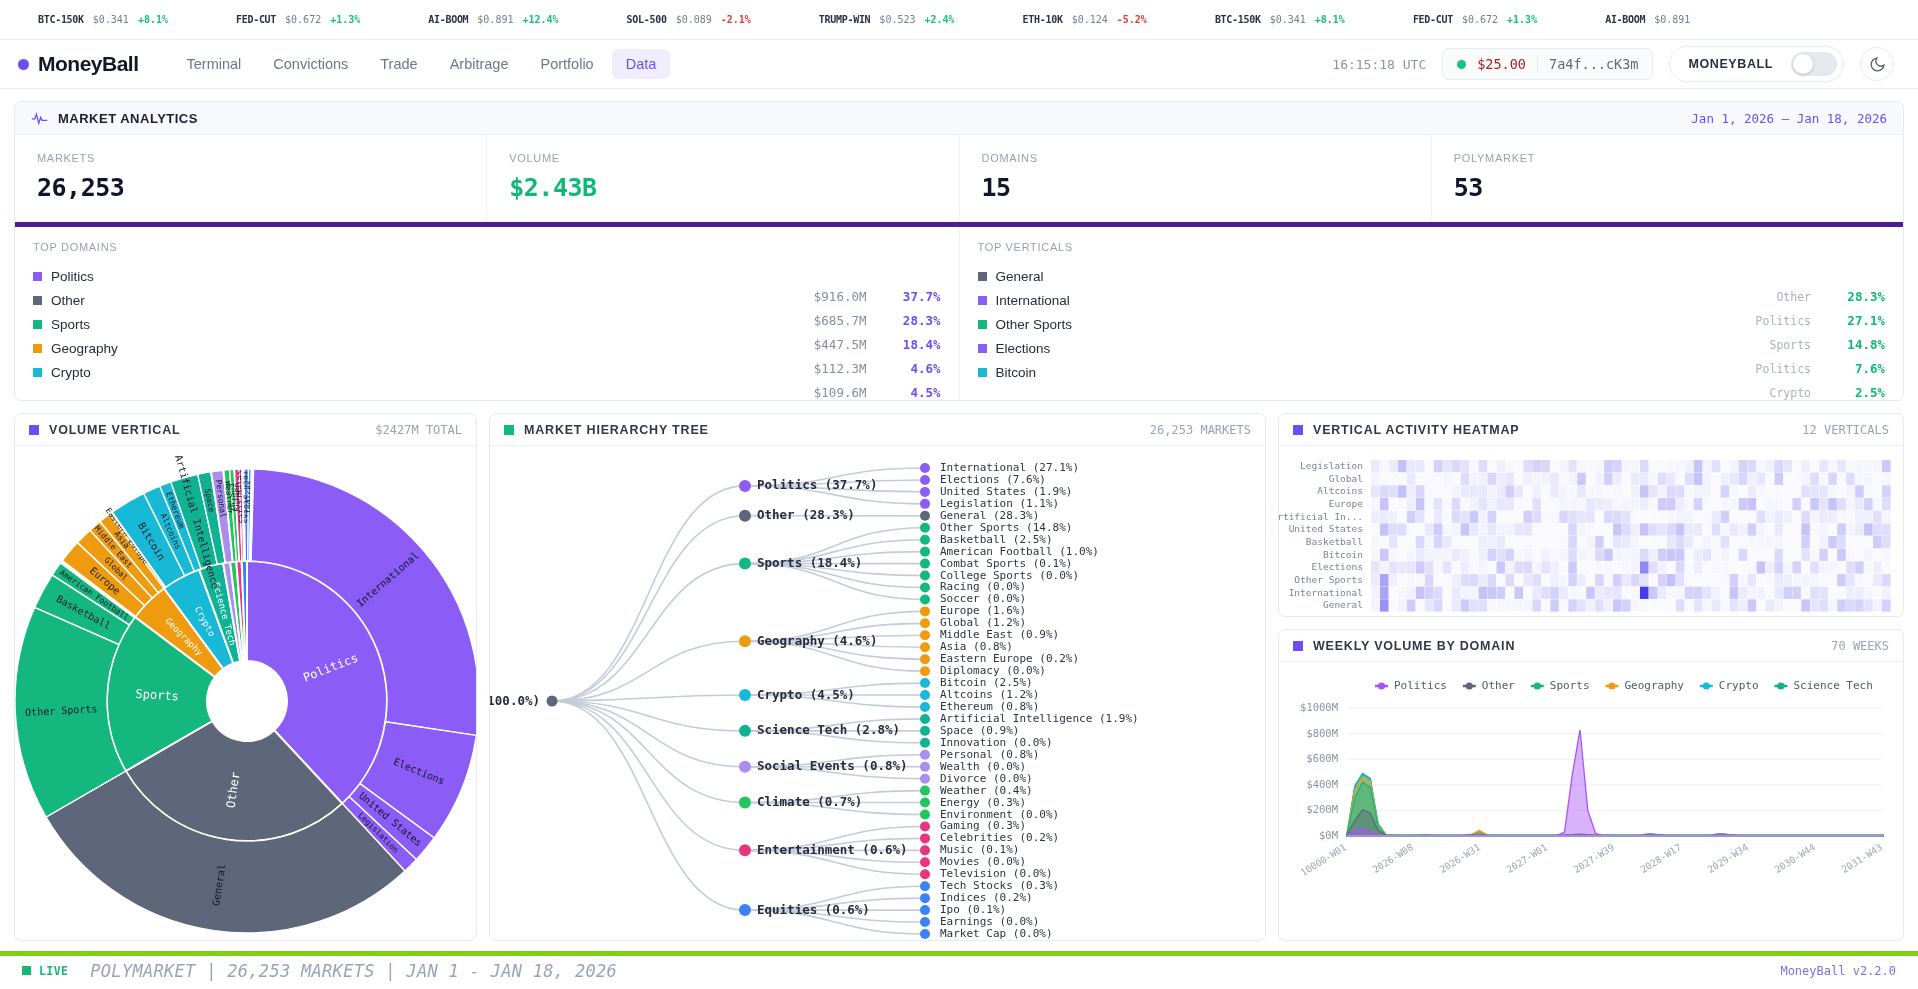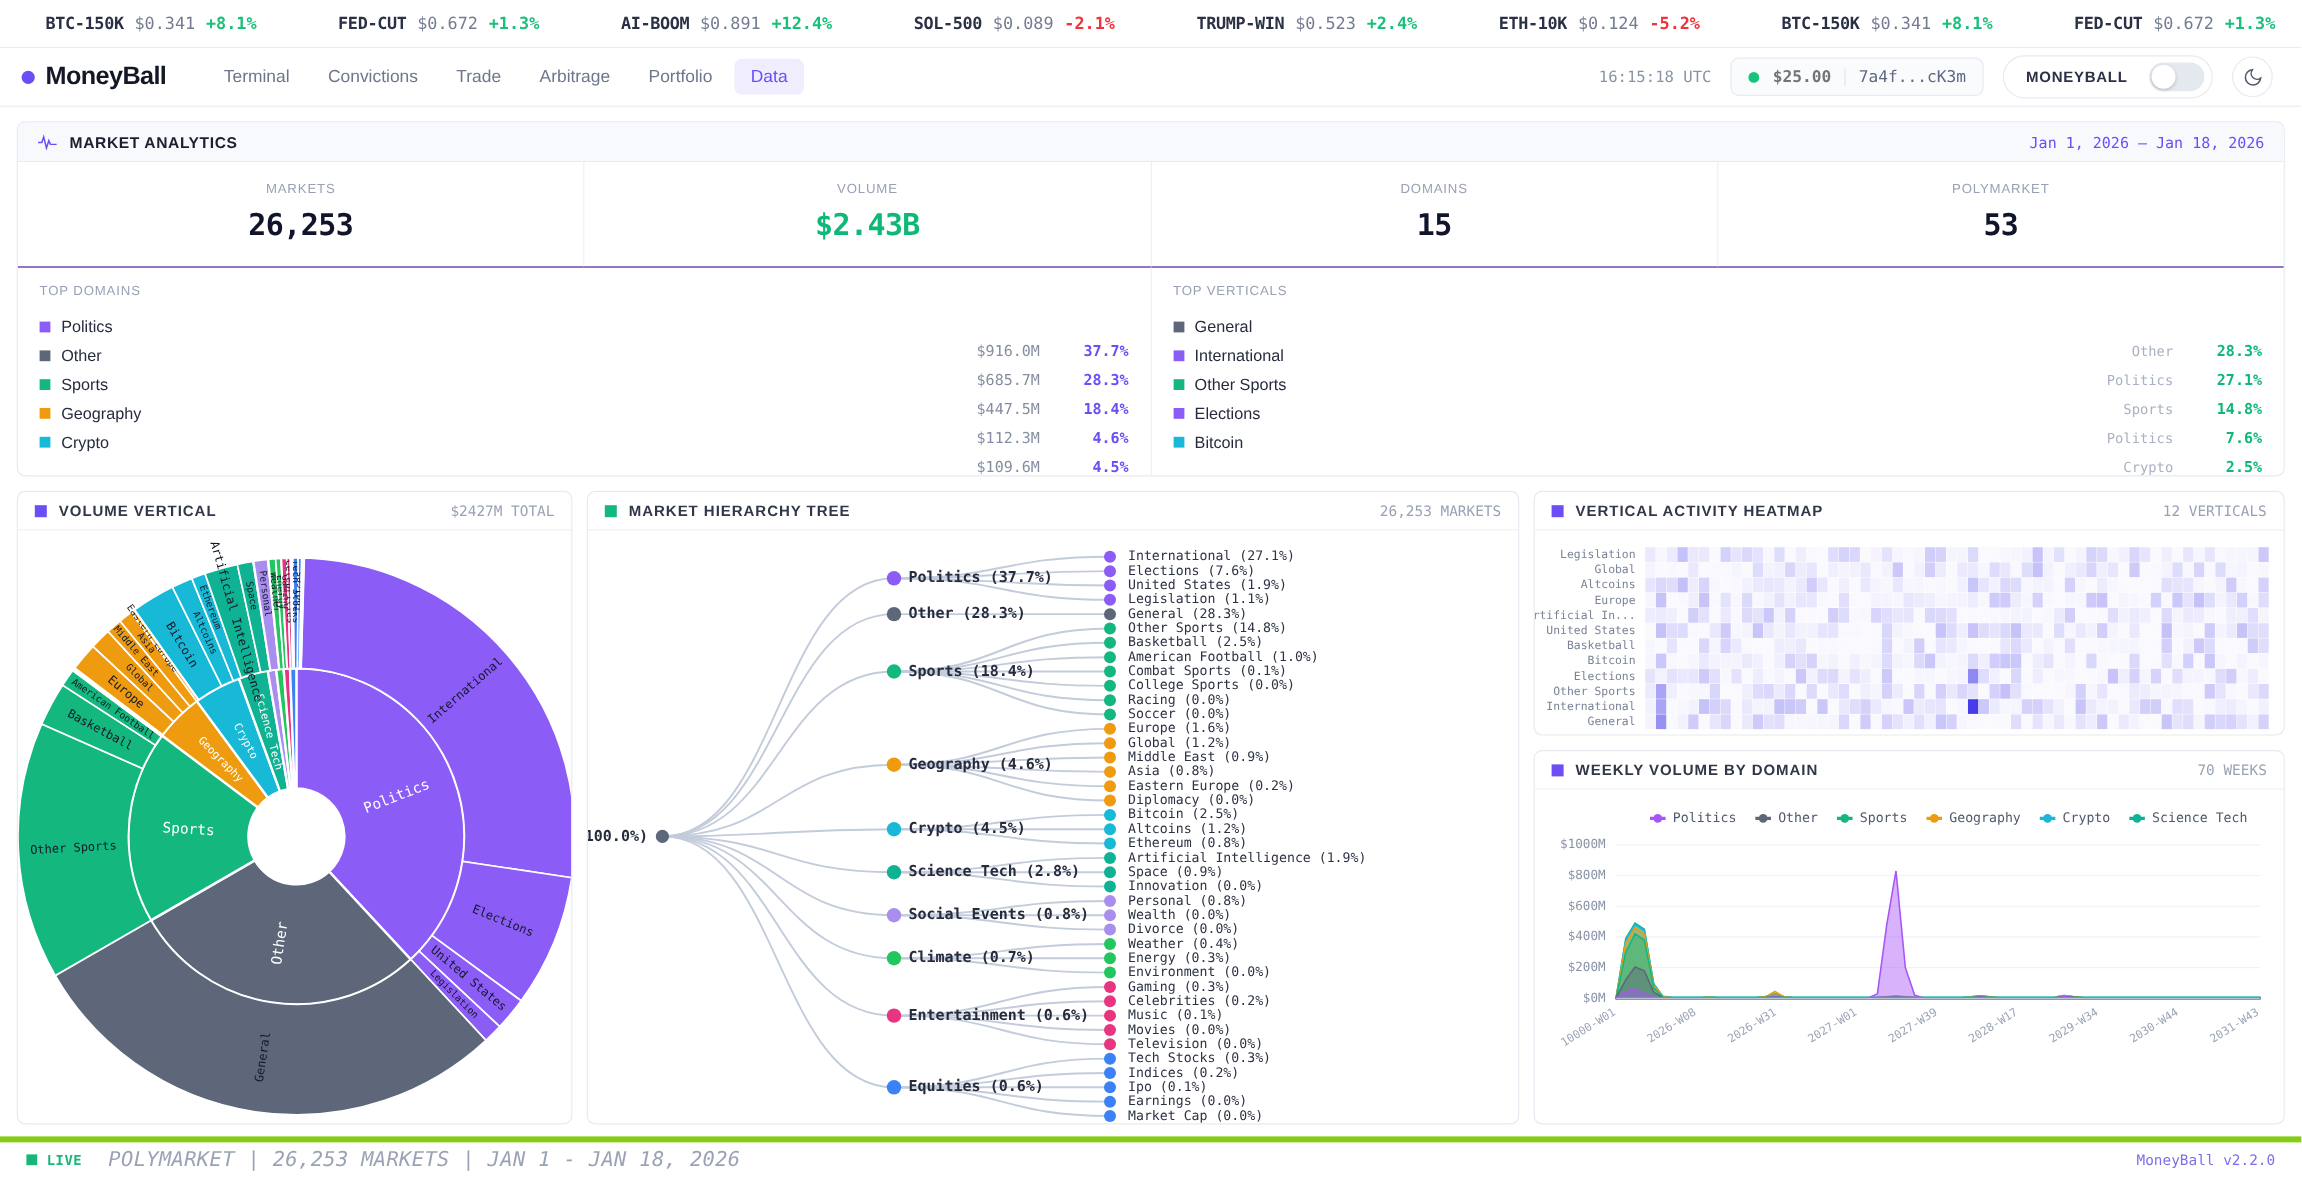--- a/index.html
+++ b/index.html
@@ -11,21 +11,21 @@
     font-size: 13px;
   }
 
   
   #ticker {
     height: 40px; background: #fff; border-bottom: 1px solid #e9edf3;
     display: flex; align-items: center; overflow: hidden; white-space: nowrap;
     padding-left: 38px;
   }
   .tick { display: inline-flex; align-items: baseline; gap: 9px; margin-right: 68px;
-          font-family: "DejaVu Sans Mono", monospace; font-size: 14px; font-weight: bold; }
+          font-family: "DejaVu Sans Mono", monospace; font-size: 10px; font-weight: bold; }
   .tick .sym { color: #2b3145; letter-spacing: -.3px; }
   .tick .px  { color: #737c91; font-weight: normal; }
   .tick .up   { color: #18c07a; }
   .tick .down { color: #f0333c; }
 
   
   #hdr {
     height: 49px; background: #fff; border-bottom: 1px solid #e9edf3;
     display: flex; align-items: center; padding: 0 24px 0 18px;
   }
@@ -35,40 +35,40 @@
   nav { display: flex; align-items: center; gap: 4px; }
   nav a { color: #6d768c; font-size: 14.5px; padding: 7px 14px; border-radius: 6px;
           text-decoration: none; display: block; }
   nav a.active { color: #6c4df6; background: #f0eefe; }
   .hdr-right { margin-left: auto; display: flex; align-items: center; gap: 16px; }
   .clock { font-family: "DejaVu Sans Mono", monospace; font-size: 13px; color: #8a93a6; }
   .wallet { display: flex; align-items: center; gap: 11px; border: 1px solid #e6eaf1;
             background: #fafbfd; border-radius: 7px; padding: 7px 14px;
             font-family: "DejaVu Sans Mono", monospace; font-size: 13.5px; }
   .wallet .gdot { width: 9px; height: 9px; border-radius: 50%; background: #14c47d; }
-  .wallet .bal { color: #737373; font-weight: bold; }
+  .wallet .bal { color: #b91c1c; font-weight: normal; }
   .wallet .sep { width: 1px; height: 15px; background: #e1e6ee; }
   .wallet .addr { color: #5f6880; }
   .acct { display: flex; align-items: center; gap: 18px; border: 1px solid #e6eaf1;
           border-radius: 18px; padding: 5px 6px 5px 18px; }
   .acct .nm { font-size: 12.5px; font-weight: bold; letter-spacing: .6px; color: #2b3145; }
   .toggle { width: 46px; height: 24px; border-radius: 12px; background: #e4e8ef; position: relative; }
   .toggle i { position: absolute; top: 2px; left: 2px; width: 20px; height: 20px;
               border-radius: 50%; background: #fff; box-shadow: 0 1px 3px rgba(0,0,0,.2); }
   .moonbtn { width: 34px; height: 34px; border: 1px solid #e6eaf1; border-radius: 50%;
              display: flex; align-items: center; justify-content: center; color: #51596d; }
 
   
   #analytics { margin: 12px 14px 0; border: 1px solid #e6eaf1; border-radius: 7px; background: #fff; }
   .an-head { height: 33px; background: #f7f9fc; border-bottom: 1px solid #e9edf3;
              display: flex; align-items: center; padding: 0 16px; border-radius: 7px 7px 0 0; }
   .an-title { font-size: 13px; font-weight: bold; letter-spacing: .5px; color: #1b1f30; }
   .an-range { margin-left: auto; font-family: "DejaVu Sans Mono", monospace;
               font-size: 12.5px; color: #6c4df6; }
-  .kpis { display: flex; border-bottom: 1px solid #4c1d95; text-align: center; }
+  .kpis { display: flex; border-bottom: 5px solid #4c1d95; }
   .kpi { flex: 1; padding: 17px 22px 20px; border-right: 1px solid #edf0f5; }
   .kpi:last-child { border-right: 0; }
   .kpi .lbl { font-size: 11px; letter-spacing: .7px; color: #98a1b4; margin-bottom: 9px; }
   .kpi .val { font-family: "DejaVu Sans Mono", monospace; font-size: 25px; font-weight: bold;
               color: #10152b; letter-spacing: -.5px; }
   .kpi .val.green { color: #0fb877; }
   .lists { display: flex; align-items: flex-end; }
   .lcol { flex: 1; padding: 14px 18px 16px; }
   .lcol:first-child { border-right: 1px solid #edf0f5; }
   .lcol .hd { font-size: 11px; letter-spacing: .7px; color: #98a1b4; margin-bottom: 11px; }

